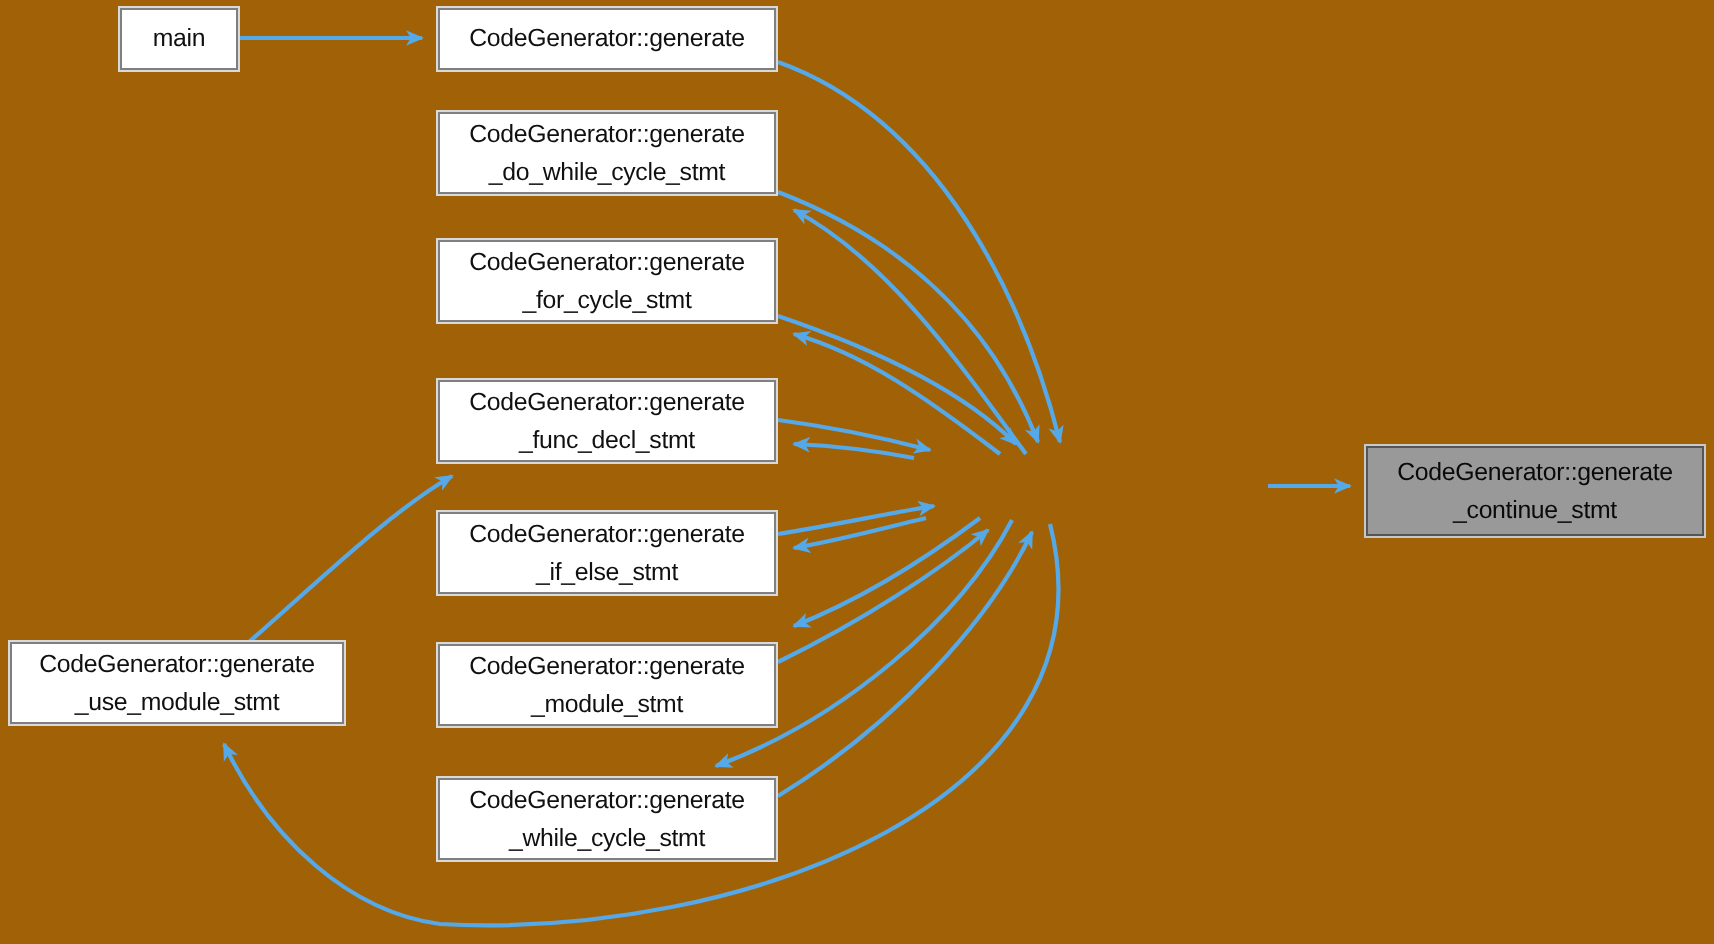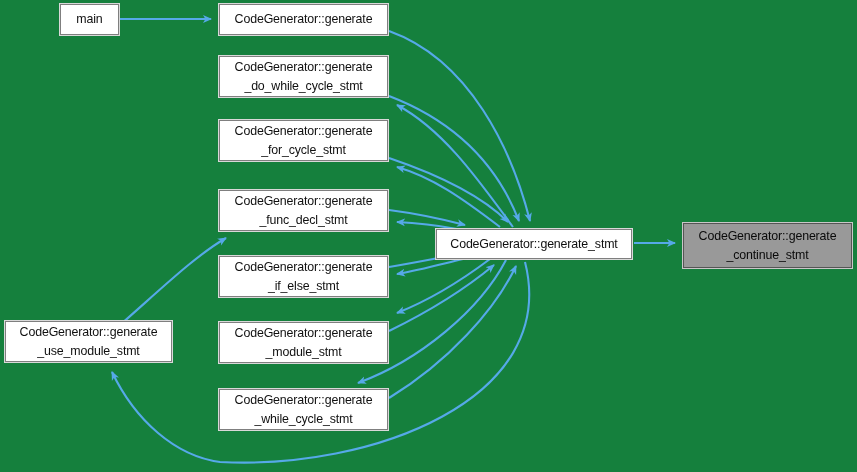--- a/index.html
+++ b/index.html
@@ -4,21 +4,21 @@
 <style>
   html, body {
     margin: 0;
     padding: 0;
     background: #000000;
   }
   #graph-root {
     position: relative;
     width: 857px;
     height: 472px;
-    background: #15803d;
+    background: #a16207;
     overflow: hidden;
     font-family: "Liberation Sans", sans-serif;
   }
   svg.edges {
     position: absolute;
     left: 0;
     top: 0;
     width: 857px;
     height: 472px;
     pointer-events: none;
@@ -167,22 +167,19 @@
   <div class="node" style="left:219px; top:389px; width:169px; height:41px;">
     <span class="label">CodeGenerator::generate
 _while_cycle_stmt</span>
   </div>
 
   <div class="node" style="left:5px; top:321px; width:167px; height:41px;">
     <span class="label">CodeGenerator::generate
 _use_module_stmt</span>
   </div>
 
-  <div class="node" style="left:436px; top:229px; width:196px; height:30px;">
-    <span class="label">CodeGenerator::generate_stmt</span>
-  </div>
 
   <div class="node highlight" style="left:683px; top:223px; width:169px; height:45px;">
     <span class="label">CodeGenerator::generate
 _continue_stmt</span>
   </div>
 
 </div>
 
 </body></html>

